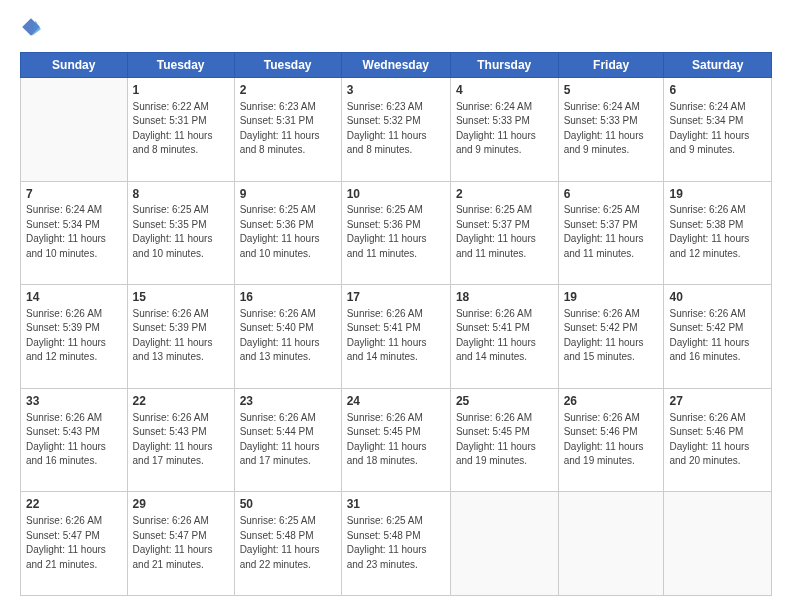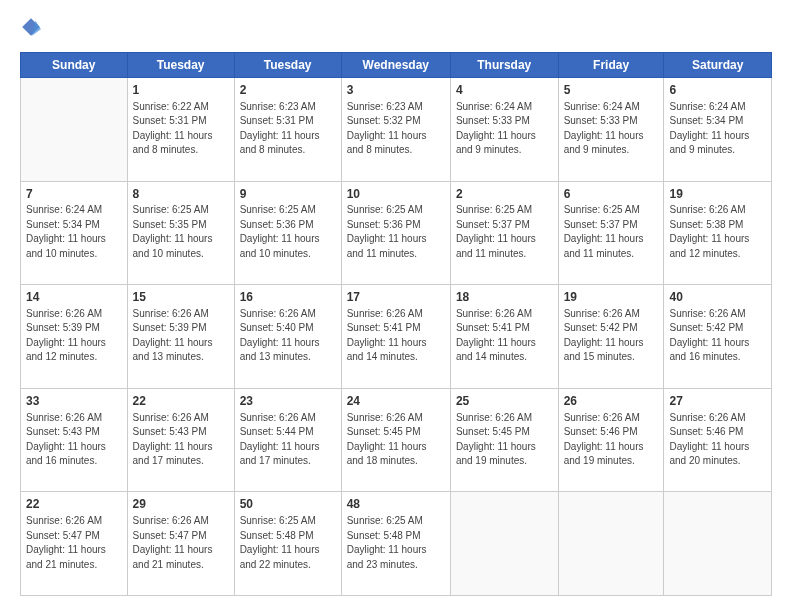--- a/index.html
+++ b/index.html
@@ -258,21 +258,21 @@
           </td>
           <td>
             <span class="day-num">29</span>
             <div class="cell-text">Sunrise: 6:26 AM<br>Sunset: 5:47 PM<br>Daylight: 11 hours and 21 minutes.</div>
           </td>
           <td>
             <span class="day-num">50</span>
             <div class="cell-text">Sunrise: 6:25 AM<br>Sunset: 5:48 PM<br>Daylight: 11 hours and 22 minutes.</div>
           </td>
           <td>
-            <span class="day-num">48</span>
+            <span class="day-num">31</span>
             <div class="cell-text">Sunrise: 6:25 AM<br>Sunset: 5:48 PM<br>Daylight: 11 hours and 23 minutes.</div>
           </td>
           <td class="empty"></td>
           <td class="empty"></td>
           <td class="empty"></td>
         </tr>
       </tbody>
   </table>
 </div>
 

